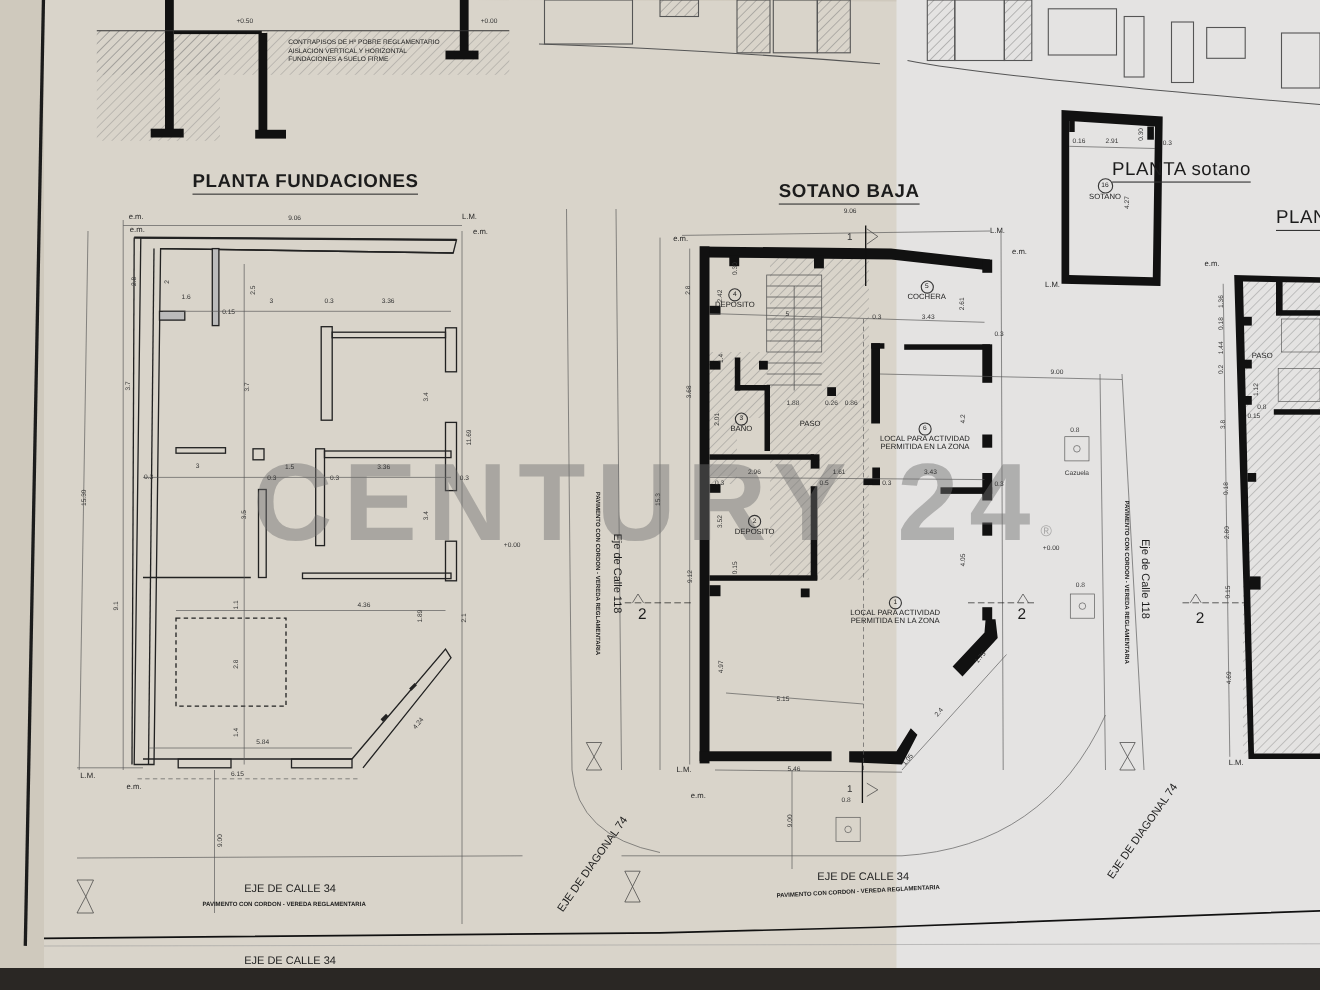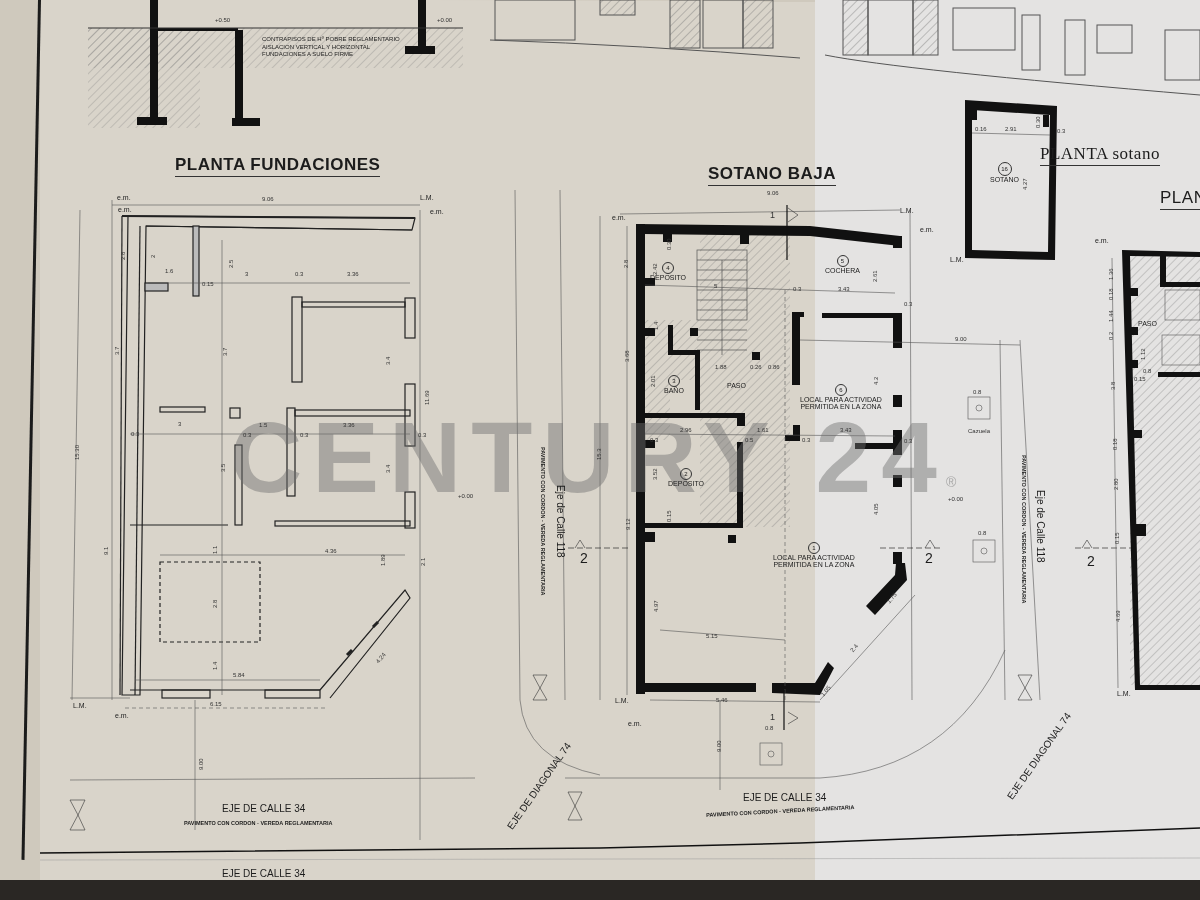--- a/index.html
+++ b/index.html
@@ -249,21 +249,21 @@
 <div class="note" style="left:262px;top:36px;">
   <div>CONTRAPISOS DE Hº POBRE REGLAMENTARIO</div>
   <div>AISLACION VERTICAL Y HORIZONTAL</div>
   <div>FUNDACIONES A SUELO FIRME</div>
 </div>
 <div class="dim" style="left:215px;top:17px;">+0.50</div>
 <div class="dim" style="left:437px;top:17px;">+0.00</div>
 
 <div class="title" style="left:175px;top:155px;">PLANTA FUNDACIONES</div>
 <div class="title" style="left:708px;top:164px;">SOTANO BAJA</div>
-<div class="title" style="left:1040px;top:144px;font-weight:normal;font-family:Liberation Serif, serif;">PLANTA sotano</div>
+<div class="title" style="left:1011px;top:144px;font-weight:normal;">PLANTA sotano</div>
 <div class="title" style="left:1160px;top:188px;font-weight:normal;">PLAN</div>
 
 <div class="dim" style="left:262px;top:196px;">9.06</div>
 <div class="vdim" style="left:74px;top:460px;">15.30</div>
 <div class="vdim" style="left:424px;top:405px;">11.69</div>
 <div class="vdim" style="left:120px;top:260px;">2.8</div>
 <div class="vdim" style="left:114px;top:355px;">3.7</div>
 <div class="vdim" style="left:103px;top:555px;">9.1</div>
 <div class="dim" style="left:165px;top:268px;">1.6</div>
 <div class="dim" style="left:245px;top:271px;">3</div>

